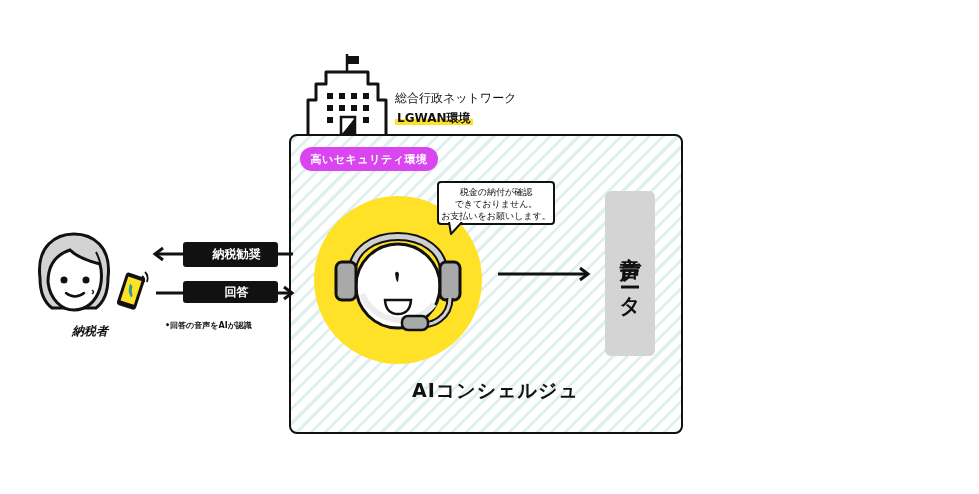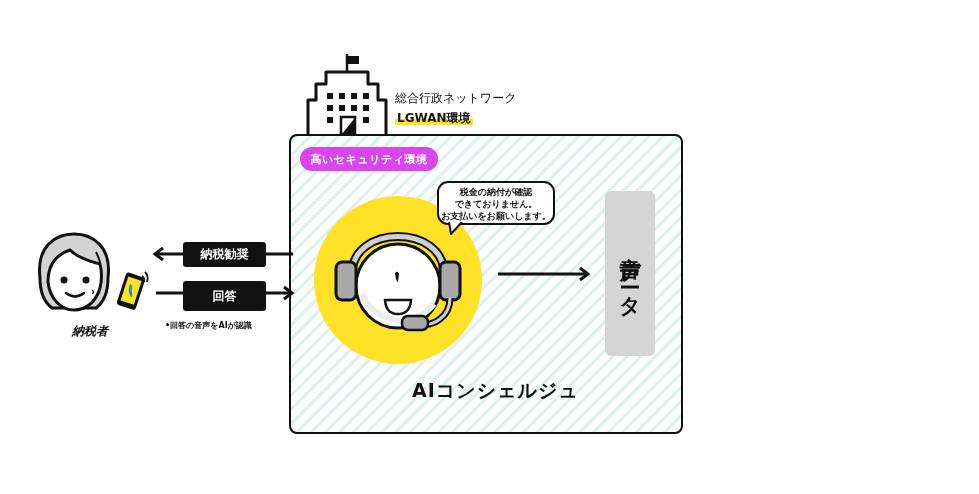--- a/index.html
+++ b/index.html
@@ -22,38 +22,38 @@
       display: flex; align-items: center; justify-content: center; letter-spacing: 0.5px;
     }
     .network-label { left: 395px; top: 90px; font-size: 12px; font-weight: normal; }
     .lgwan-label { left: 395px; top: 110px; font-size: 12px; font-weight: bold; }
     .lgwan-label span {
       background: linear-gradient(transparent 55%, #ffe227 55%);
       padding: 0 2px;
     }
     .speech {
       left: 437px; top: 181px; width: 118px; height: 44px;
-      background: #fff; border: 2px solid #111; border-radius: 11px; box-sizing: border-box;
-      font-size: 9px; font-weight: bold; text-align: center; line-height: 12px; padding-top: 3px;
+      background: #fff; border: 2px solid #111; border-radius: 4px; box-sizing: border-box;
+      font-size: 9px; font-weight: normal; text-align: center; line-height: 12px; padding-top: 3px;
     }
     .speech-tail { left: 448px; top: 222px; }
     .voice-data {
       left: 605px; top: 191px; width: 50px; height: 165px; border-radius: 6px;
       background: #d4d4d4; display: flex; align-items: center; justify-content: center;
     }
     .voice-data-text {
       writing-mode: vertical-rl; font-size: 21px; font-weight: bold; letter-spacing: 4px;
     }
     .concierge-label { left: 412px; top: 370px; font-size: 19px; font-weight: bold; letter-spacing: 1px; margin-top: 8px; }
     .tag {
       background: #111; color: #fff; font-size: 12px; font-weight: bold; border-radius: 3px;
-      display: flex; align-items: center; justify-content: center;
+      display: flex; align-items: center; justify-content: center; padding-left: 12px;
     }
     .tag-encourage { left: 183px; top: 242px; width: 83px; height: 25px; }
-    .tag-answer { left: 183px; top: 281px; width: 83px; height: 30px; }
+    .tag-answer { left: 183px; top: 281px; width: 83px; height: 22px; }
     .note { left: 165px; top: 320px; font-size: 8px; font-weight: bold; }
     .taxpayer-label { left: 72px; top: 323px; font-size: 12px; font-weight: bold; font-style: italic; }
   </style>
 </head>
 <body>
 
 <svg class="abs" style="left:300px;top:50px;" width="95" height="88" viewBox="0 0 95 88">
   <line x1="47" y1="4" x2="47" y2="22" stroke="#111" stroke-width="2.5"></line>
   <rect x="47" y="6" width="12" height="8" fill="#111"></rect>
   <path d="M8 84 V50 H16 V34 H26 V22 H68 V34 H78 V50 H86 V84" fill="#fff" stroke="#111" stroke-width="3" stroke-linejoin="round"></path>

